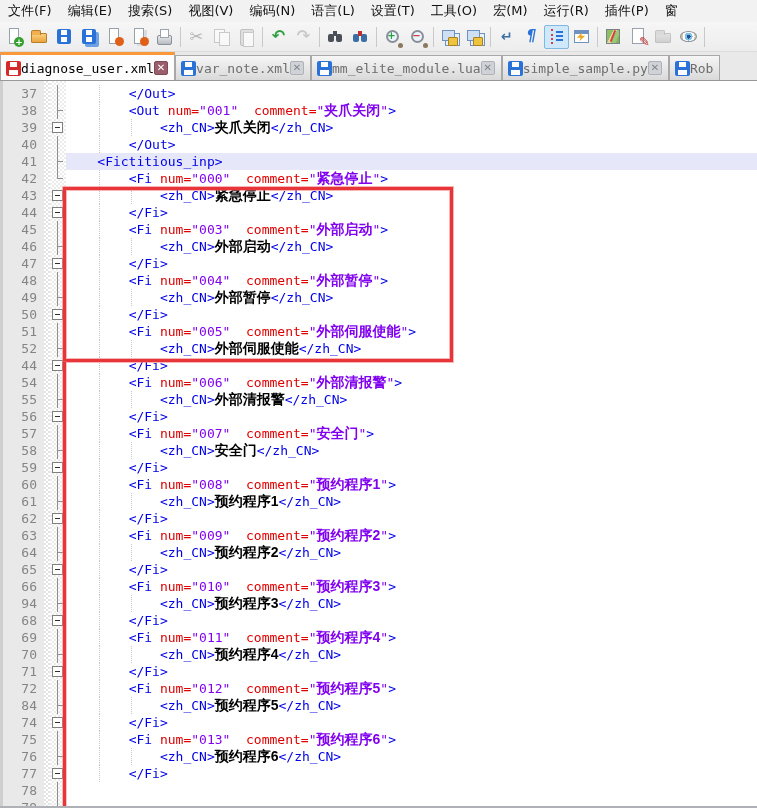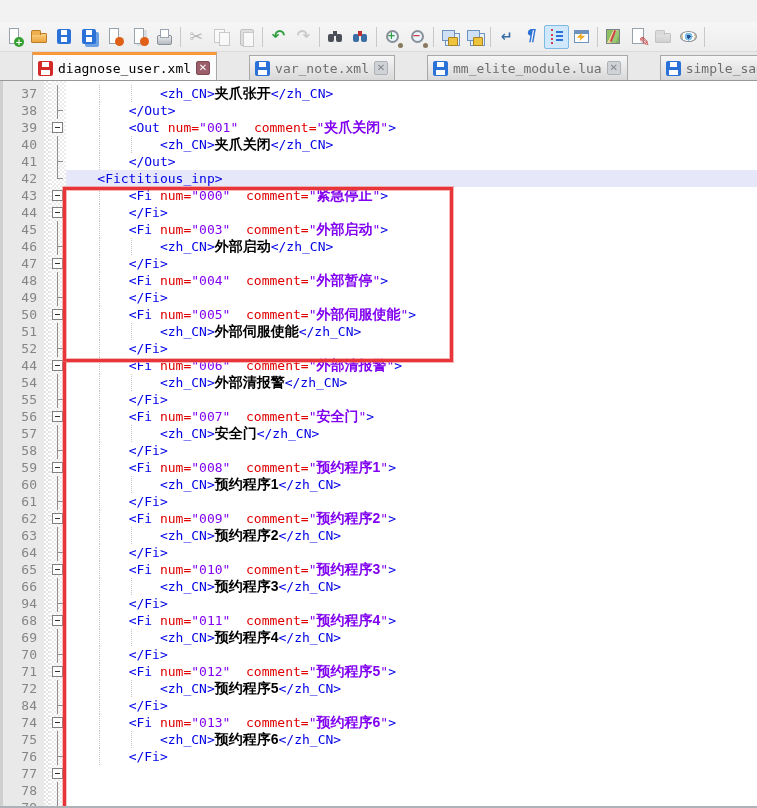--- a/index.html
+++ b/index.html
@@ -84,24 +84,24 @@
                      background:linear-gradient(#f4c8d0,#e2a2ac); border:1px solid #c08890; border-radius:1px; }
   .tb-project-folder::after { content:""; left:1px; top:3px; width:8px; height:4px; background:#eeb6be;
                      border:1px solid #c08890; border-bottom:none; border-radius:2px 2px 0 0; }
   .tb-monitoring::before { content:""; left:1px; right:1px; top:4px; bottom:4px; border-radius:50%;
                      background:radial-gradient(circle,#2b4f8a 0 2px,#7ec0e8 2px 4px,#fff 4px 6px,#d8c9a0 6px);
                      border:1px solid #8a9098; }
 
   
   #tabbar { position:absolute; left:0; top:52px; width:757px; height:29px; background:#e9e9e9;
             display:flex; align-items:flex-end; border-bottom:1px solid #989898; overflow:hidden; }
-  .tab { height:25px; display:flex; align-items:center; gap:5px; padding:0 6px 0 5px;
+  .tab { height:25px; display:flex; align-items:center; padding:0 6px 0 5px;
          background:linear-gradient(#f6f6f6,#d9d9d9); border:1px solid #a8a8a8; border-bottom:none;
          font-family:"DejaVu Sans Mono","Liberation Mono",monospace; font-size:13px; color:#6e6e6e;
-         white-space:nowrap; flex:0 0 auto;margin-left:32px; }
+         white-space:nowrap; flex:0 0 auto; }
   .tab.active { height:29px; background:#fcfcfc; color:#000; border-top:3px solid #f89838; margin-bottom:-1px; }
   .floppy { width:15px; height:15px; border-radius:2px; background:#2b72d8; position:relative; flex:0 0 auto; }
   .floppy::before { content:""; position:absolute; left:4px; right:4px; top:1px; height:5px; background:#fff; }
   .floppy::after  { content:""; position:absolute; left:3px; right:3px; bottom:1px; height:5px; background:#fff; }
   .floppy.red { background:#d42a2a; }
   .tab-close { width:14px; height:14px; border-radius:2px; background:#cfd2d6; border:1px solid #aeb2b6;
                color:#82868a; font:bold 10px/12px "DejaVu Sans",sans-serif; text-align:center; flex:0 0 auto; }
   .tab.active .tab-close { background:#9b5f6b; border-color:#7e4a55; color:#fff; }
 
   
@@ -142,20 +142,34 @@
   #anno-line { position:absolute; left:63px; top:281px; width:3px; height:446px;
                background:var(--c-anno,#e8353a); z-index:6;
                box-shadow:0 0 0 1px rgba(240,120,120,.45); }
 
   #bottom-edge { position:absolute; left:0; bottom:0; width:757px; height:2px; background:#aeb2b6; z-index:8; }
 </style>
 </head>
 <body>
 
 <div id="app">
+  <div id="menubar">
+      <span class="menu-item">文件(F)</span>
+      <span class="menu-item">编辑(E)</span>
+      <span class="menu-item">搜索(S)</span>
+      <span class="menu-item">视图(V)</span>
+      <span class="menu-item">编码(N)</span>
+      <span class="menu-item">语言(L)</span>
+      <span class="menu-item">设置(T)</span>
+      <span class="menu-item">工具(O)</span>
+      <span class="menu-item">宏(M)</span>
+      <span class="menu-item">运行(R)</span>
+      <span class="menu-item">插件(P)</span>
+      <span class="menu-item">窗</span>
+    </div>
   <div id="toolbar">
       <span class="tbtn">
         <i class="tb tb-new-file"></i>
       </span>
       <span class="tbtn">
         <i class="tb tb-open-file"></i>
       </span>
       <span class="tbtn">
         <i class="tb tb-save-file"></i>
       </span>
@@ -450,32 +464,33 @@
         </div>
         <div class="fcell">
           <div class="fline"></div>
         </div>
         <div class="fcell">
           <div class="fline"></div>
           <div class="ftick"></div>
         </div>
       </div>
     <div id="code">
-        <div class="row"><div class="guide" style="left: 33.32px;"></div><div class="guide" style="left: 64.64px;"></div><span class="w">            </span><span class="g">&lt;zh_CN&gt;</span><span class="k">夹爪张开</span><span class="g">&lt;/zh_CN&gt;</span></div>
         <div class="row"><div class="guide" style="left: 33.32px;"></div><span class="w">        </span><span class="g">&lt;/Out&gt;</span></div>
         <div class="row"><div class="guide" style="left: 33.32px;"></div><span class="w">        </span><span class="g">&lt;Out </span><span class="a">num</span><span class="a">=</span><span class="v">"001"</span><span class="w">  </span><span class="a">comment</span><span class="a">=</span><span class="v">"</span><span class="vk">夹爪关闭</span><span class="v">"</span><span class="g">&gt;</span></div>
         <div class="row"><div class="guide" style="left: 33.32px;"></div><div class="guide" style="left: 64.64px;"></div><span class="w">            </span><span class="g">&lt;zh_CN&gt;</span><span class="k">夹爪关闭</span><span class="g">&lt;/zh_CN&gt;</span></div>
         <div class="row"><div class="guide" style="left: 33.32px;"></div><span class="w">        </span><span class="g">&lt;/Out&gt;</span></div>
         <div class="row hl"><span class="w">    </span><span class="g">&lt;Fictitious_inp&gt;</span></div>
         <div class="row"><div class="guide" style="left: 33.32px;"></div><span class="w">        </span><span class="g">&lt;Fi </span><span class="a">num</span><span class="a">=</span><span class="v">"000"</span><span class="w">  </span><span class="a">comment</span><span class="a">=</span><span class="v">"</span><span class="vk">紧急停止</span><span class="v">"</span><span class="g">&gt;</span></div>
+        <div class="row"><div class="guide" style="left: 33.32px;"></div><div class="guide" style="left: 64.64px;"></div><span class="w">            </span><span class="g">&lt;zh_CN&gt;</span><span class="k">紧急停止</span><span class="g">&lt;/zh_CN&gt;</span></div>
         <div class="row"><div class="guide" style="left: 33.32px;"></div><span class="w">        </span><span class="g">&lt;/Fi&gt;</span></div>
         <div class="row"><div class="guide" style="left: 33.32px;"></div><span class="w">        </span><span class="g">&lt;Fi </span><span class="a">num</span><span class="a">=</span><span class="v">"003"</span><span class="w">  </span><span class="a">comment</span><span class="a">=</span><span class="v">"</span><span class="vk">外部启动</span><span class="v">"</span><span class="g">&gt;</span></div>
         <div class="row"><div class="guide" style="left: 33.32px;"></div><div class="guide" style="left: 64.64px;"></div><span class="w">            </span><span class="g">&lt;zh_CN&gt;</span><span class="k">外部启动</span><span class="g">&lt;/zh_CN&gt;</span></div>
         <div class="row"><div class="guide" style="left: 33.32px;"></div><span class="w">        </span><span class="g">&lt;/Fi&gt;</span></div>
         <div class="row"><div class="guide" style="left: 33.32px;"></div><span class="w">        </span><span class="g">&lt;Fi </span><span class="a">num</span><span class="a">=</span><span class="v">"004"</span><span class="w">  </span><span class="a">comment</span><span class="a">=</span><span class="v">"</span><span class="vk">外部暂停</span><span class="v">"</span><span class="g">&gt;</span></div>
+        <div class="row"><div class="guide" style="left: 33.32px;"></div><div class="guide" style="left: 64.64px;"></div><span class="w">            </span><span class="g">&lt;zh_CN&gt;</span><span class="k">外部暂停</span><span class="g">&lt;/zh_CN&gt;</span></div>
         <div class="row"><div class="guide" style="left: 33.32px;"></div><span class="w">        </span><span class="g">&lt;/Fi&gt;</span></div>
         <div class="row"><div class="guide" style="left: 33.32px;"></div><span class="w">        </span><span class="g">&lt;Fi </span><span class="a">num</span><span class="a">=</span><span class="v">"005"</span><span class="w">  </span><span class="a">comment</span><span class="a">=</span><span class="v">"</span><span class="vk">外部伺服使能</span><span class="v">"</span><span class="g">&gt;</span></div>
         <div class="row"><div class="guide" style="left: 33.32px;"></div><div class="guide" style="left: 64.64px;"></div><span class="w">            </span><span class="g">&lt;zh_CN&gt;</span><span class="k">外部伺服使能</span><span class="g">&lt;/zh_CN&gt;</span></div>
         <div class="row"><div class="guide" style="left: 33.32px;"></div><span class="w">        </span><span class="g">&lt;/Fi&gt;</span></div>
         <div class="row"><div class="guide" style="left: 33.32px;"></div><span class="w">        </span><span class="g">&lt;Fi </span><span class="a">num</span><span class="a">=</span><span class="v">"006"</span><span class="w">  </span><span class="a">comment</span><span class="a">=</span><span class="v">"</span><span class="vk">外部清报警</span><span class="v">"</span><span class="g">&gt;</span></div>
         <div class="row"><div class="guide" style="left: 33.32px;"></div><div class="guide" style="left: 64.64px;"></div><span class="w">            </span><span class="g">&lt;zh_CN&gt;</span><span class="k">外部清报警</span><span class="g">&lt;/zh_CN&gt;</span></div>
         <div class="row"><div class="guide" style="left: 33.32px;"></div><span class="w">        </span><span class="g">&lt;/Fi&gt;</span></div>
         <div class="row"><div class="guide" style="left: 33.32px;"></div><span class="w">        </span><span class="g">&lt;Fi </span><span class="a">num</span><span class="a">=</span><span class="v">"007"</span><span class="w">  </span><span class="a">comment</span><span class="a">=</span><span class="v">"</span><span class="vk">安全门</span><span class="v">"</span><span class="g">&gt;</span></div>
         <div class="row"><div class="guide" style="left: 33.32px;"></div><div class="guide" style="left: 64.64px;"></div><span class="w">            </span><span class="g">&lt;zh_CN&gt;</span><span class="k">安全门</span><span class="g">&lt;/zh_CN&gt;</span></div>
         <div class="row"><div class="guide" style="left: 33.32px;"></div><span class="w">        </span><span class="g">&lt;/Fi&gt;</span></div>

